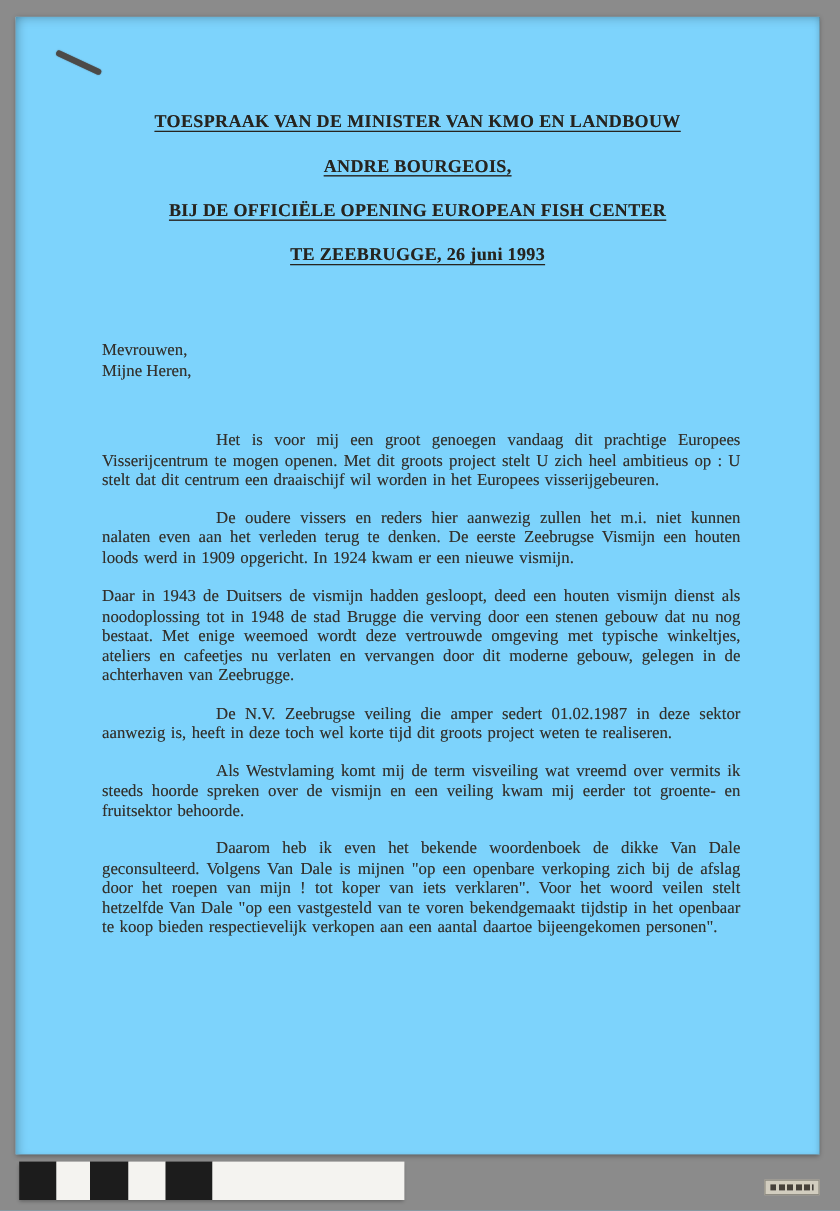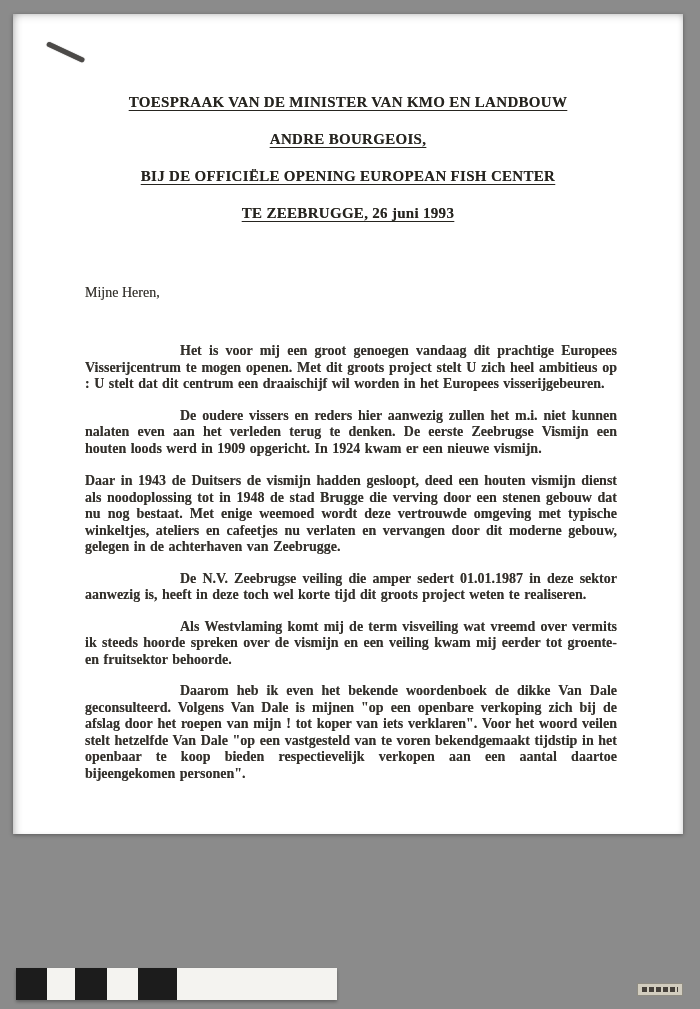--- a/index.html
+++ b/index.html
@@ -14,22 +14,22 @@
     overflow: hidden;
     font-family: "Liberation Serif", "DejaVu Serif", serif;
   }
 
   
   .paper {
     position: absolute;
     left: 13px;
     top: 14px;
     width: 670px;
-    height: 820px;
-    background: #ffffff;
+    height: 948px;
+    background: #7dd3fc;
     box-shadow:
       inset 7px 0 9px -6px rgba(0,0,0,0.30),
       inset 0 7px 9px -6px rgba(0,0,0,0.22),
       inset -4px 0 6px -4px rgba(0,0,0,0.18),
       0 1px 4px rgba(0,0,0,0.35);
     color: #33302b;
   }
 
   
   .pen-mark {
@@ -75,21 +75,20 @@
   .body-text {
     margin-top: 42px;
     font-size: 14px;
     line-height: 16.5px;
     word-spacing: 1px;
     text-align: justify;
     text-shadow: 0 0 0.5px rgba(50,47,43,0.5);
   }
   .para {
     margin: 0 0 15px 0;
-    font-weight: bold;
   }
   .para.indent { text-indent: 95px; }
   .para.nogap  { margin-bottom: 16px; }
 
   
   .strip {
     position: absolute;
     left: 16px;
     top: 968px;
     height: 32px;
@@ -133,28 +132,29 @@
   <header class="doc-title">
     <div class="title-line">TOESPRAAK VAN DE MINISTER VAN KMO EN LANDBOUW</div>
     <div class="title-line">ANDRE BOURGEOIS,</div>
     <div class="title-line">BIJ DE OFFICIËLE OPENING EUROPEAN FISH CENTER</div>
     <div class="title-line">TE ZEEBRUGGE, 26 juni 1993</div>
   </header>
 
   <div class="content">
 
     <div class="salutation">
+      <div>Mevrouwen,</div>
       <div>Mijne Heren,</div>
     </div>
 
     <div class="body-text">
       <p class="para indent">Het is voor mij een groot genoegen vandaag dit prachtige Europees Visserijcentrum te mogen openen. Met dit groots project stelt U zich heel ambitieus op : U stelt dat dit centrum een draaischijf wil worden in het Europees visserijgebeuren.</p>
       <p class="para indent nogap">De oudere vissers en reders hier aanwezig zullen het m.i. niet kunnen nalaten even aan het verleden terug te denken. De eerste Zeebrugse Vismijn een houten loods werd in 1909 opgericht. In 1924 kwam er een nieuwe vismijn.</p>
       <p class="para">Daar in 1943 de Duitsers de vismijn hadden gesloopt, deed een houten vismijn dienst als noodoplossing tot in 1948 de stad Brugge die verving door een stenen gebouw dat nu nog bestaat. Met enige weemoed wordt deze vertrouwde omgeving met typische winkeltjes, ateliers en cafeetjes nu verlaten en vervangen door dit moderne gebouw, gelegen in de achterhaven van Zeebrugge.</p>
-      <p class="para indent">De N.V. Zeebrugse veiling die amper sedert 01.01.1987 in deze sektor aanwezig is, heeft in deze toch wel korte tijd dit groots project weten te realiseren.</p>
+      <p class="para indent">De N.V. Zeebrugse veiling die amper sedert 01.02.1987 in deze sektor aanwezig is, heeft in deze toch wel korte tijd dit groots project weten te realiseren.</p>
       <p class="para indent">Als Westvlaming komt mij de term visveiling wat vreemd over vermits ik steeds hoorde spreken over de vismijn en een veiling kwam mij eerder tot groente- en fruitsektor behoorde.</p>
       <p class="para indent">Daarom heb ik even het bekende woordenboek de dikke Van Dale geconsulteerd. Volgens Van Dale is mijnen "op een openbare verkoping zich bij de afslag door het roepen van mijn ! tot koper van iets verklaren". Voor het woord veilen stelt hetzelfde Van Dale "op een vastgesteld van te voren bekendgemaakt tijdstip in het openbaar te koop bieden respectievelijk verkopen aan een aantal daartoe bijeengekomen personen".</p>
     </div>
 
   </div>
 </div>
 
 <div class="strip">
   <div class="cell black c1"></div>
   <div class="cell white c2"></div>

